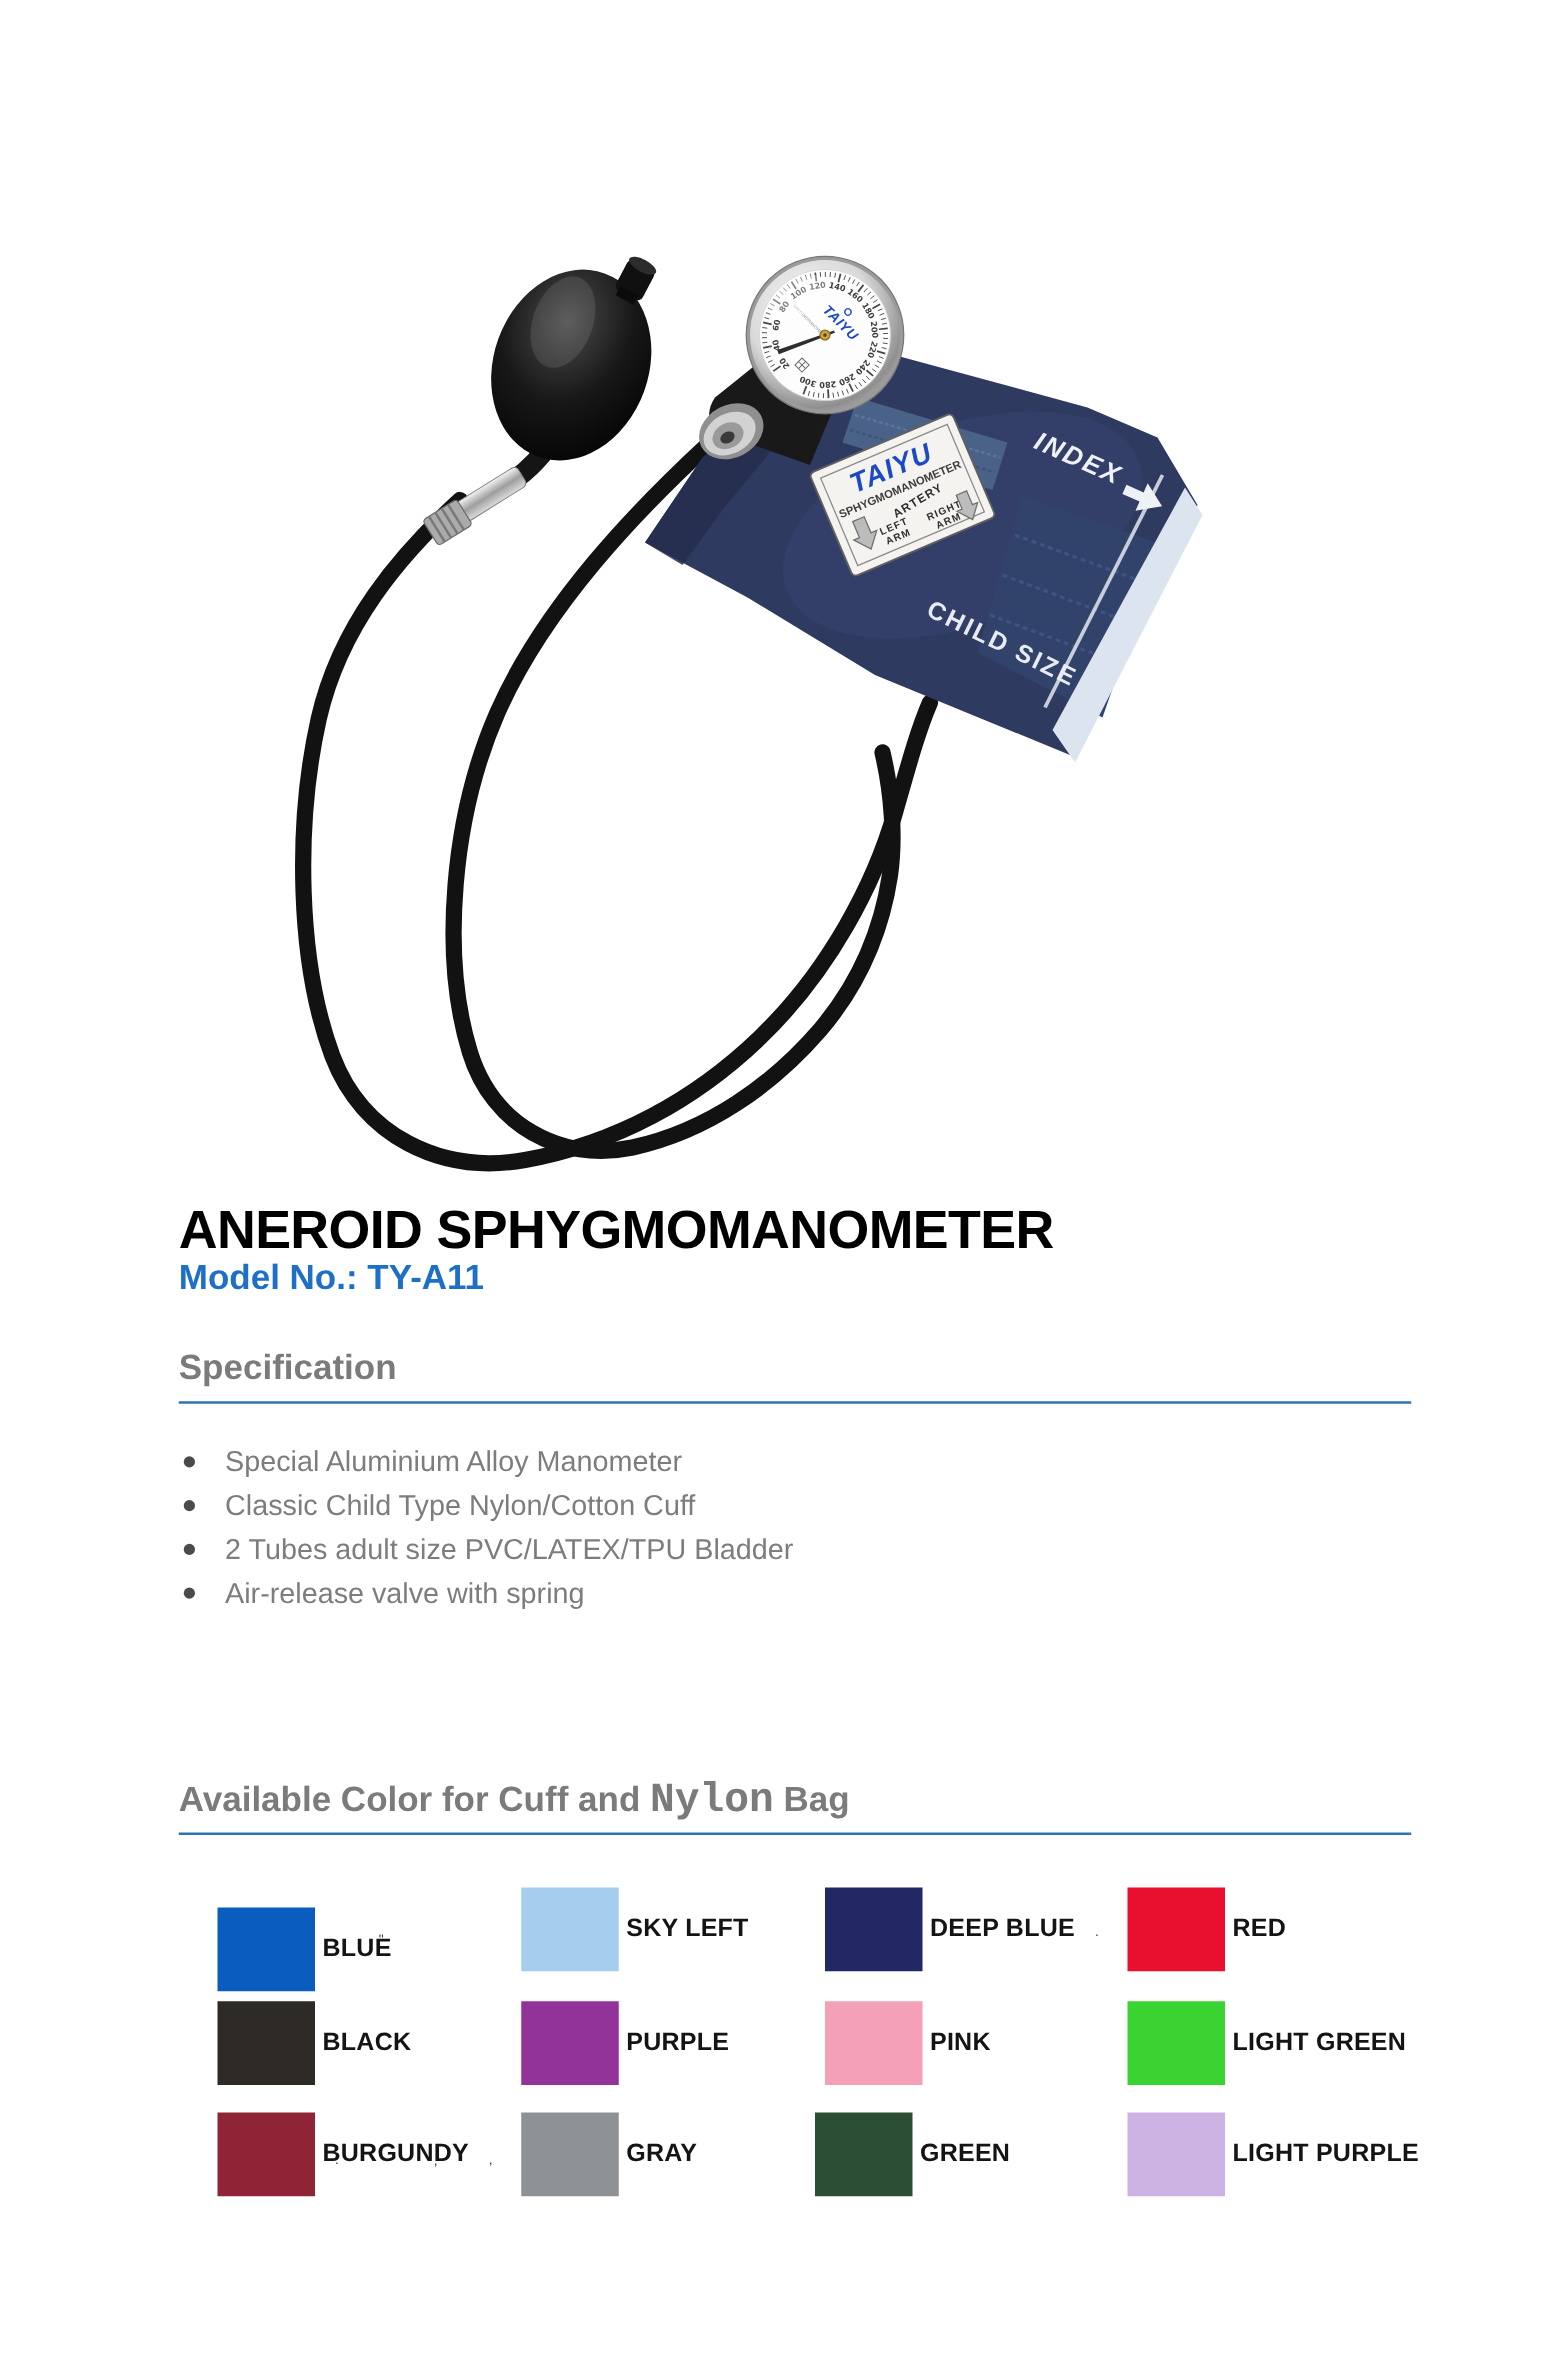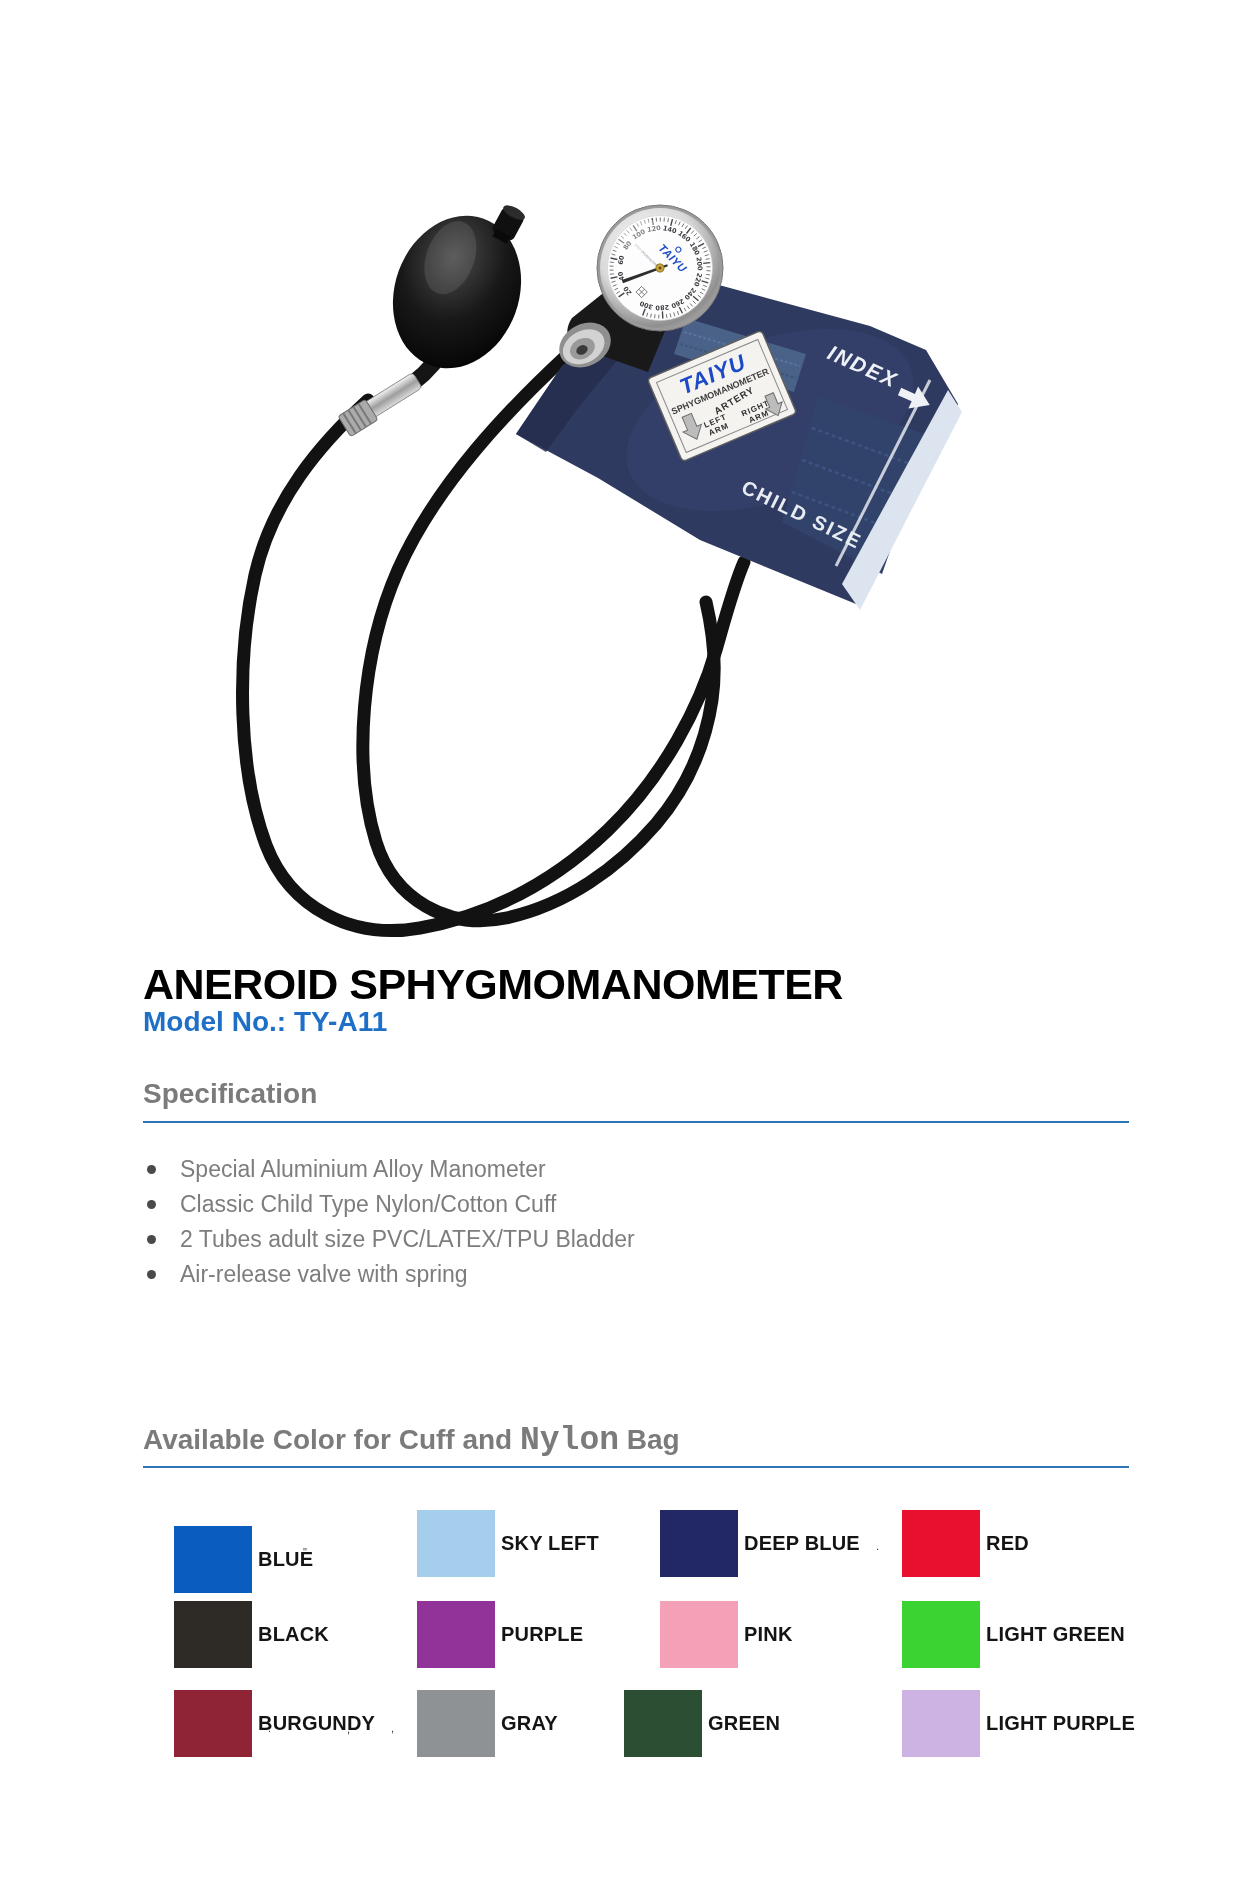--- a/index.html
+++ b/index.html
@@ -330,21 +330,21 @@
       <div class="swatch-label">LIGHT GREEN</div>
     </div>
     <div class="cell" style="left:174px;top:1690px">
       <div class="swatch" style="background: rgb(142, 36, 54);"></div>
       <div class="swatch-label">BURGUNDY</div>
     </div>
     <div class="cell" style="left:417px;top:1690px">
       <div class="swatch" style="background: rgb(143, 146, 148);"></div>
       <div class="swatch-label">GRAY</div>
     </div>
-    <div class="cell" style="left:624px;top:1690px">
+    <div class="cell" style="left:652px;top:1690px">
       <div class="swatch" style="background: rgb(44, 79, 52);"></div>
       <div class="swatch-label">GREEN</div>
     </div>
     <div class="cell" style="left:902px;top:1690px">
       <div class="swatch" style="background: rgb(205, 179, 227);"></div>
       <div class="swatch-label">LIGHT PURPLE</div>
     </div>
   </div>
 
 <span class="stray" style="left: 303px; top: 1546px;">"</span>

